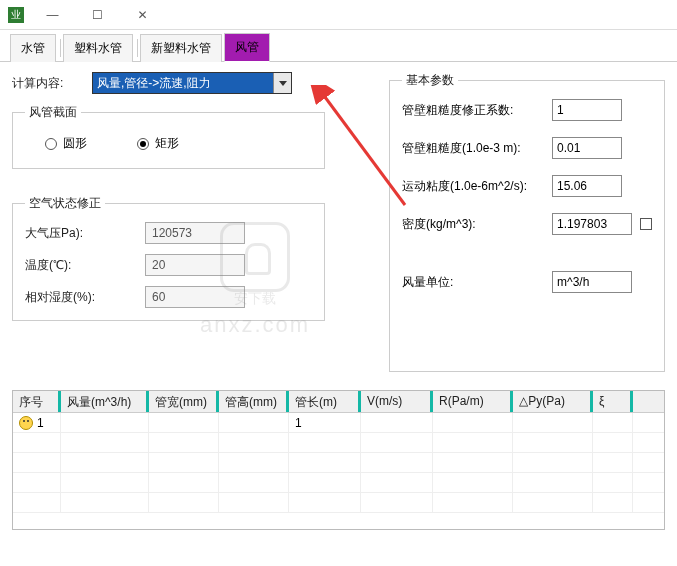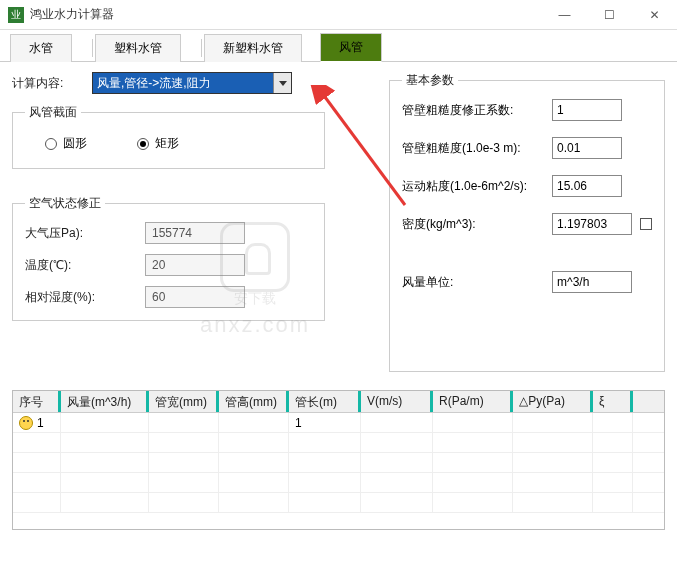--- a/index.html
+++ b/index.html
@@ -6,22 +6,22 @@
 body { background: #fff; width: 677px; height: 566px; overflow: hidden; position: relative; }
 
 
 .titlebar { height: 30px; background: #fff; border-bottom: 1px solid #ddd; display: flex; align-items: center; padding: 0 0 0 8px; }
 .titlebar .app-icon { width: 16px; height: 16px; background: #2e7d32; margin-right: 6px; display:flex;align-items:center;justify-content:center;color:#fff;font-size:10px; }
 .titlebar .title { flex: 1; color: #333; }
 .titlebar .winbtn { width: 45px; height: 30px; display: flex; align-items: center; justify-content: center; color: #555; }
 
 
 .tabs { height: 28px; display: flex; align-items: flex-end; padding: 0 10px; border-bottom: 1px solid #ccc; margin-top: 4px; }
-.tab { padding: 5px 18px; border: 1px solid #ccc; border-bottom: none; margin-right: 18px; background: #f5f5f5; position: relative; top: 1px; }
-.tab.active { background: #4d7c0f; border-bottom: 1px solid #fff; text-align: center; }
+.tab { padding: 5px 10px; border: 1px solid #ccc; border-bottom: none; margin-right: 2px; background: #f5f5f5; position: relative; top: 1px; }
+.tab.active { background: #a21caf; border-bottom: 1px solid #fff; text-align: center; }
 .sep { width:1px; height:18px; background:#ccc; margin: 0 2px; align-self:center; }
 
 
 .main { display: flex; padding: 10px 12px 6px 12px; gap: 16px; }
 .left-col { width: 340px; }
 .right-col { flex: 1; margin-left: 48px; }
 
 .row { display: flex; align-items: center; margin-bottom: 10px; }
 .label { width: 80px; color: #222; }
 
@@ -65,21 +65,20 @@
 .ann-arrow { position:absolute; top:85px; left:310px; pointer-events:none; }
 
 
 .c0{width:48px}.c1{width:88px}.c2{width:70px}.c3{width:70px}.c4{width:72px}.c5{width:72px}.c6{width:80px}.c7{width:80px}.c8{width:40px}
 </style>
 </head>
 <body>
 
 <div class="titlebar">
   <div class="app-icon">业</div>
-  <div class="title">鸿业水力计算器</div>
   <div class="winbtn">—</div>
   <div class="winbtn">☐</div>
   <div class="winbtn">✕</div>
 </div>
 
 <div class="tabs">
   <div class="tab">水管</div>
   <span class="sep"></span>
   <div class="tab">塑料水管</div>
   <span class="sep"></span>
@@ -112,21 +111,21 @@
         </label>
       </div>
     </fieldset>
 
     <div style="height:14px"></div>
 
     <fieldset>
       <legend>空气状态修正</legend>
       <div class="row">
         <div class="label" style="width:120px">大气压Pa):</div>
-        <div class="tfield">155774</div>
+        <div class="tfield">120573</div>
       </div>
       <div class="row">
         <div class="label" style="width:120px">温度(℃):</div>
         <div class="tfield">20</div>
       </div>
       <div class="row" style="margin-bottom:0">
         <div class="label" style="width:120px">相对湿度(%):</div>
         <div class="tfield">60</div>
       </div>
     </fieldset>

